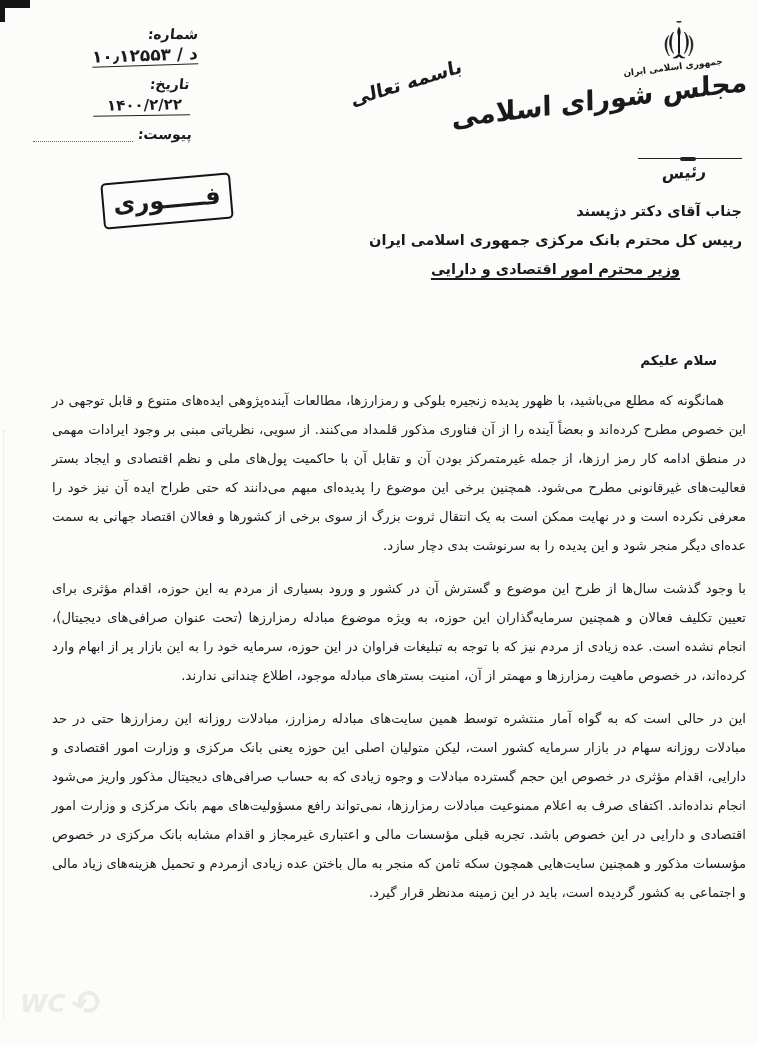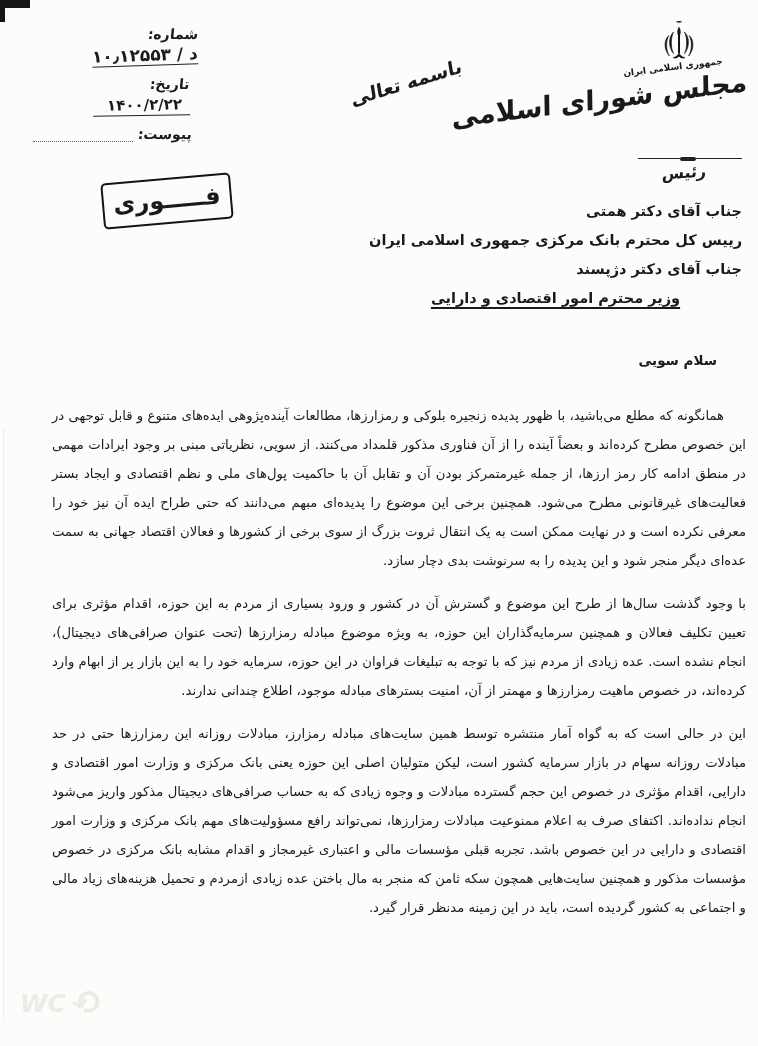--- a/index.html
+++ b/index.html
@@ -46,21 +46,21 @@
   .stamp-text{font-size:24px;font-weight:800;letter-spacing:0;transform:translateY(-1px);}
 
   
   .recipients{right:16px;top:197px;text-align:right;font-weight:800;font-size:14.5px;line-height:29px;direction:rtl;}
   .recipient-line{white-space:nowrap;}
   .recipient-line.underlined{text-decoration:underline;text-underline-offset:4px;text-decoration-thickness:1.5px;text-align:center;}
 
   
   .salutation{right:41px;top:352px;font-size:13.5px;font-weight:600;}
   .body-text{left:52px;top:386px;width:694px;direction:rtl;text-align:justify;
-             font-size:13.2px;line-height:29px;font-weight:500;margin-top:15px;}
+             font-size:13.2px;line-height:29px;font-weight:500;}
   .body-text p{margin:0 0 14px 0;}
   .body-text p.indented{text-indent:22px;}
 
   
   .watermark{left:20px;top:986px;color:#ebebe7;font-size:25px;font-weight:800;font-style:italic;
              display:flex;align-items:center;gap:6px;}
   .wm-swoosh{font-size:34px;font-style:normal;transform:rotate(-15deg);line-height:1;}
 </style>
 </head>
 <body>
@@ -101,27 +101,26 @@
 <div class="abs hdr-divider"></div>
 <div class="abs role">رئیس</div>
 
 <div class="abs bismillah">باسمه تعالی</div>
 
 <div class="abs stamp">
   <span class="stamp-text">فـــــوری</span>
 </div>
 
 <div class="abs recipients">
-  <div class="recipient-line">جناب آقای دکتر همتی</div>
+  <div class="recipient-line">جناب آقای دکتر دژپسند</div>
   <div class="recipient-line">رییس کل محترم بانک مرکزی جمهوری اسلامی ایران</div>
-  <div class="recipient-line">جناب آقای دکتر دژپسند</div>
   <div class="recipient-line underlined">وزیر محترم امور اقتصادی و دارایی</div>
 </div>
 
-<div class="abs salutation">سلام سویی</div>
+<div class="abs salutation">سلام علیکم</div>
 
 <div class="abs body-text">
   <p class="indented">همانگونه که مطلع می‌باشید، با ظهور پدیده زنجیره بلوکی و رمزارزها، مطالعات آینده‌پژوهی ایده‌های متنوع و قابل توجهی در این خصوص مطرح کرده‌اند و بعضاً آینده را از آن فناوری مذکور قلمداد می‌کنند. از سویی، نظریاتی مبنی بر وجود ایرادات مهمی در منطق ادامه کار رمز ارزها، از جمله غیرمتمرکز بودن آن و تقابل آن با حاکمیت پول‌های ملی و نظم اقتصادی و ایجاد بستر فعالیت‌های غیرقانونی مطرح می‌شود. همچنین برخی این موضوع را پدیده‌ای مبهم می‌دانند که حتی طراح ایده آن نیز خود را معرفی نکرده است و در نهایت ممکن است به یک انتقال ثروت بزرگ از سوی برخی از کشورها و فعالان اقتصاد جهانی به سمت عده‌ای دیگر منجر شود و این پدیده را به سرنوشت بدی دچار سازد.</p>
   <p>با وجود گذشت سال‌ها از طرح این موضوع و گسترش آن در کشور و ورود بسیاری از مردم به این حوزه، اقدام مؤثری برای تعیین تکلیف فعالان و همچنین سرمایه‌گذاران این حوزه، به ویژه موضوع مبادله رمزارزها (تحت عنوان صرافی‌های دیجیتال)، انجام نشده است. عده زیادی از مردم نیز که با توجه به تبلیغات فراوان در این حوزه، سرمایه خود را به این بازار پر از ابهام وارد کرده‌اند، در خصوص ماهیت رمزارزها و مهمتر از آن، امنیت بسترهای مبادله موجود، اطلاع چندانی ندارند.</p>
   <p>این در حالی است که به گواه آمار منتشره توسط همین سایت‌های مبادله رمزارز، مبادلات روزانه این رمزارزها حتی در حد مبادلات روزانه سهام در بازار سرمایه کشور است، لیکن متولیان اصلی این حوزه یعنی بانک مرکزی و وزارت امور اقتصادی و دارایی، اقدام مؤثری در خصوص این حجم گسترده مبادلات و وجوه زیادی که به حساب صرافی‌های دیجیتال مذکور واریز می‌شود انجام نداده‌اند. اکتفای صرف به اعلام ممنوعیت مبادلات رمزارزها، نمی‌تواند رافع مسؤولیت‌های مهم بانک مرکزی و وزارت امور اقتصادی و دارایی در این خصوص باشد. تجربه قبلی مؤسسات مالی و اعتباری غیرمجاز و اقدام مشابه بانک مرکزی در خصوص مؤسسات مذکور و همچنین سایت‌هایی همچون سکه ثامن که منجر به مال باختن عده زیادی ازمردم و تحمیل هزینه‌های زیاد مالی و اجتماعی به کشور گردیده است، باید در این زمینه مدنظر قرار گیرد.</p>
 </div>
 
 <div class="abs watermark">
   <span class="wm-swoosh">⟲</span>
   <span>WC</span>

